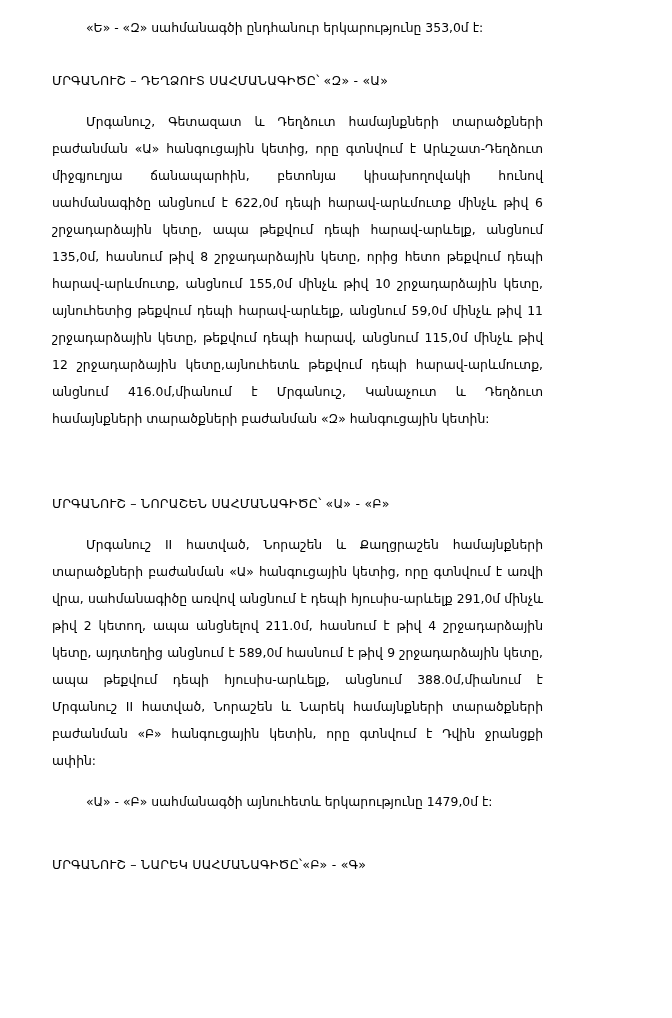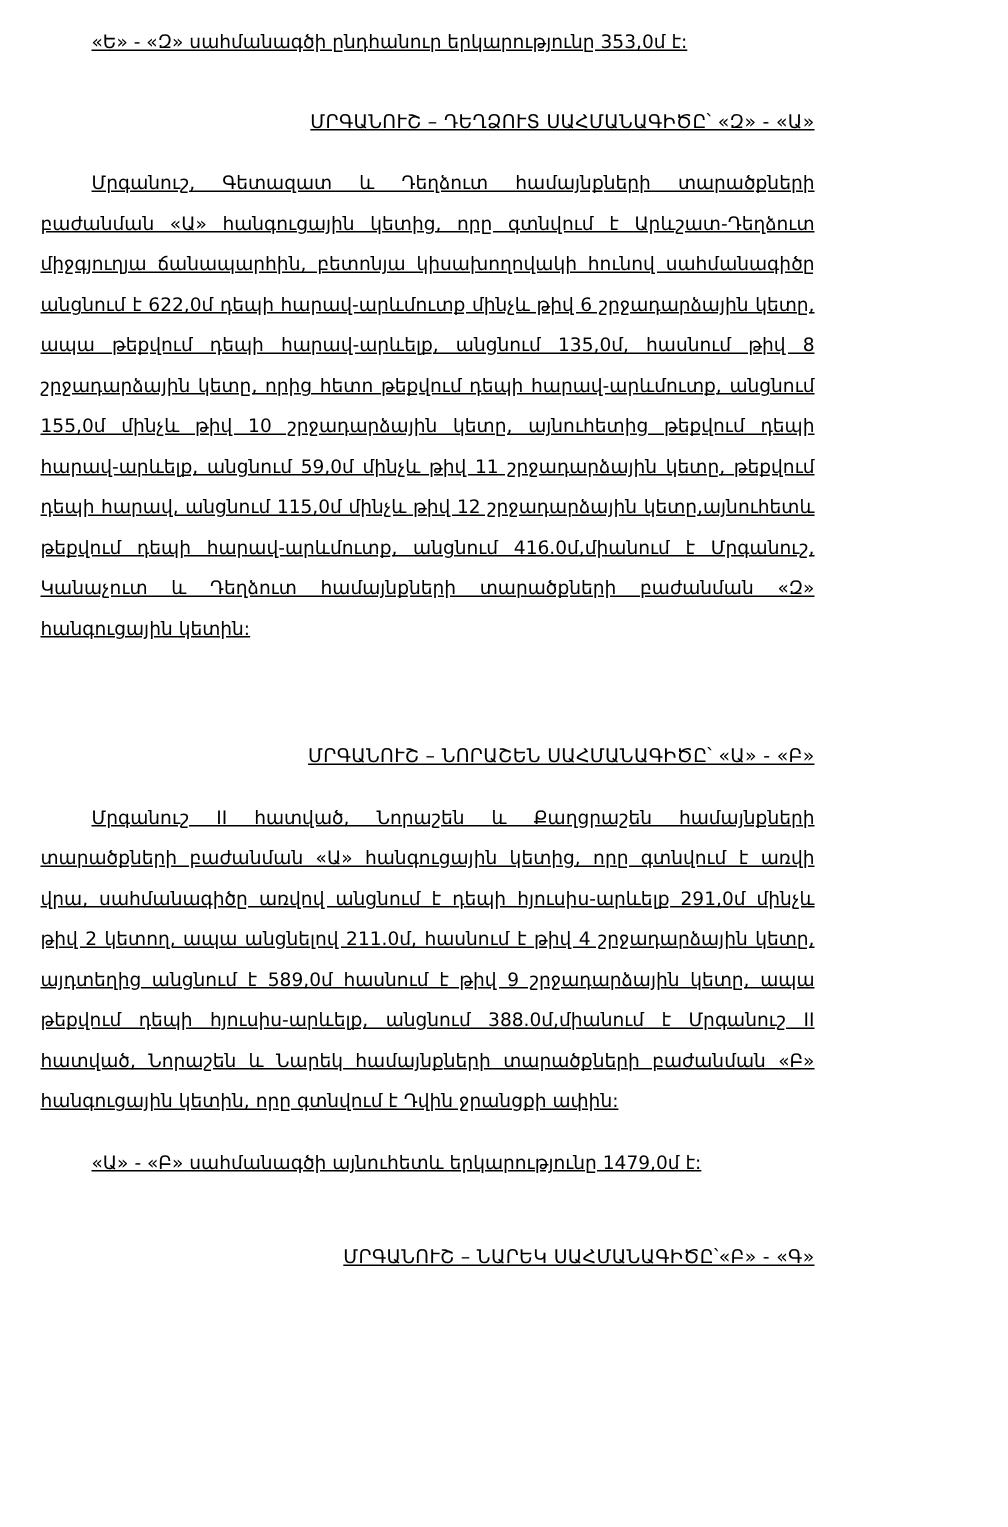--- a/index.html
+++ b/index.html
@@ -12,35 +12,34 @@
     height: 1018px;
     font-family: "DejaVu Sans", sans-serif;
     color: #000000;
     overflow: hidden;
   }
   .page {
     position: relative;
     width: 571px;
     height: 1018px;
     box-sizing: border-box;
-    padding: 14px 28px 0 27px;
-    text-decoration: underline;
+    padding: 14px 28px 0 52px;
   }
   p {
     margin: 0;
     font-size: 12.4px;
     line-height: 27px;
     text-align: justify;
     text-justify: inter-word;
   }
   p.indent {
     text-indent: 34px;
   }
   p.center {
-    text-align: right;
+    text-align: left;
     text-indent: 0;
   }
   p.quote {
     text-indent: 34px;
     text-align: left;
   }
   .heading {
     font-size: 12.6px;
     letter-spacing: 0.2px;
   }

